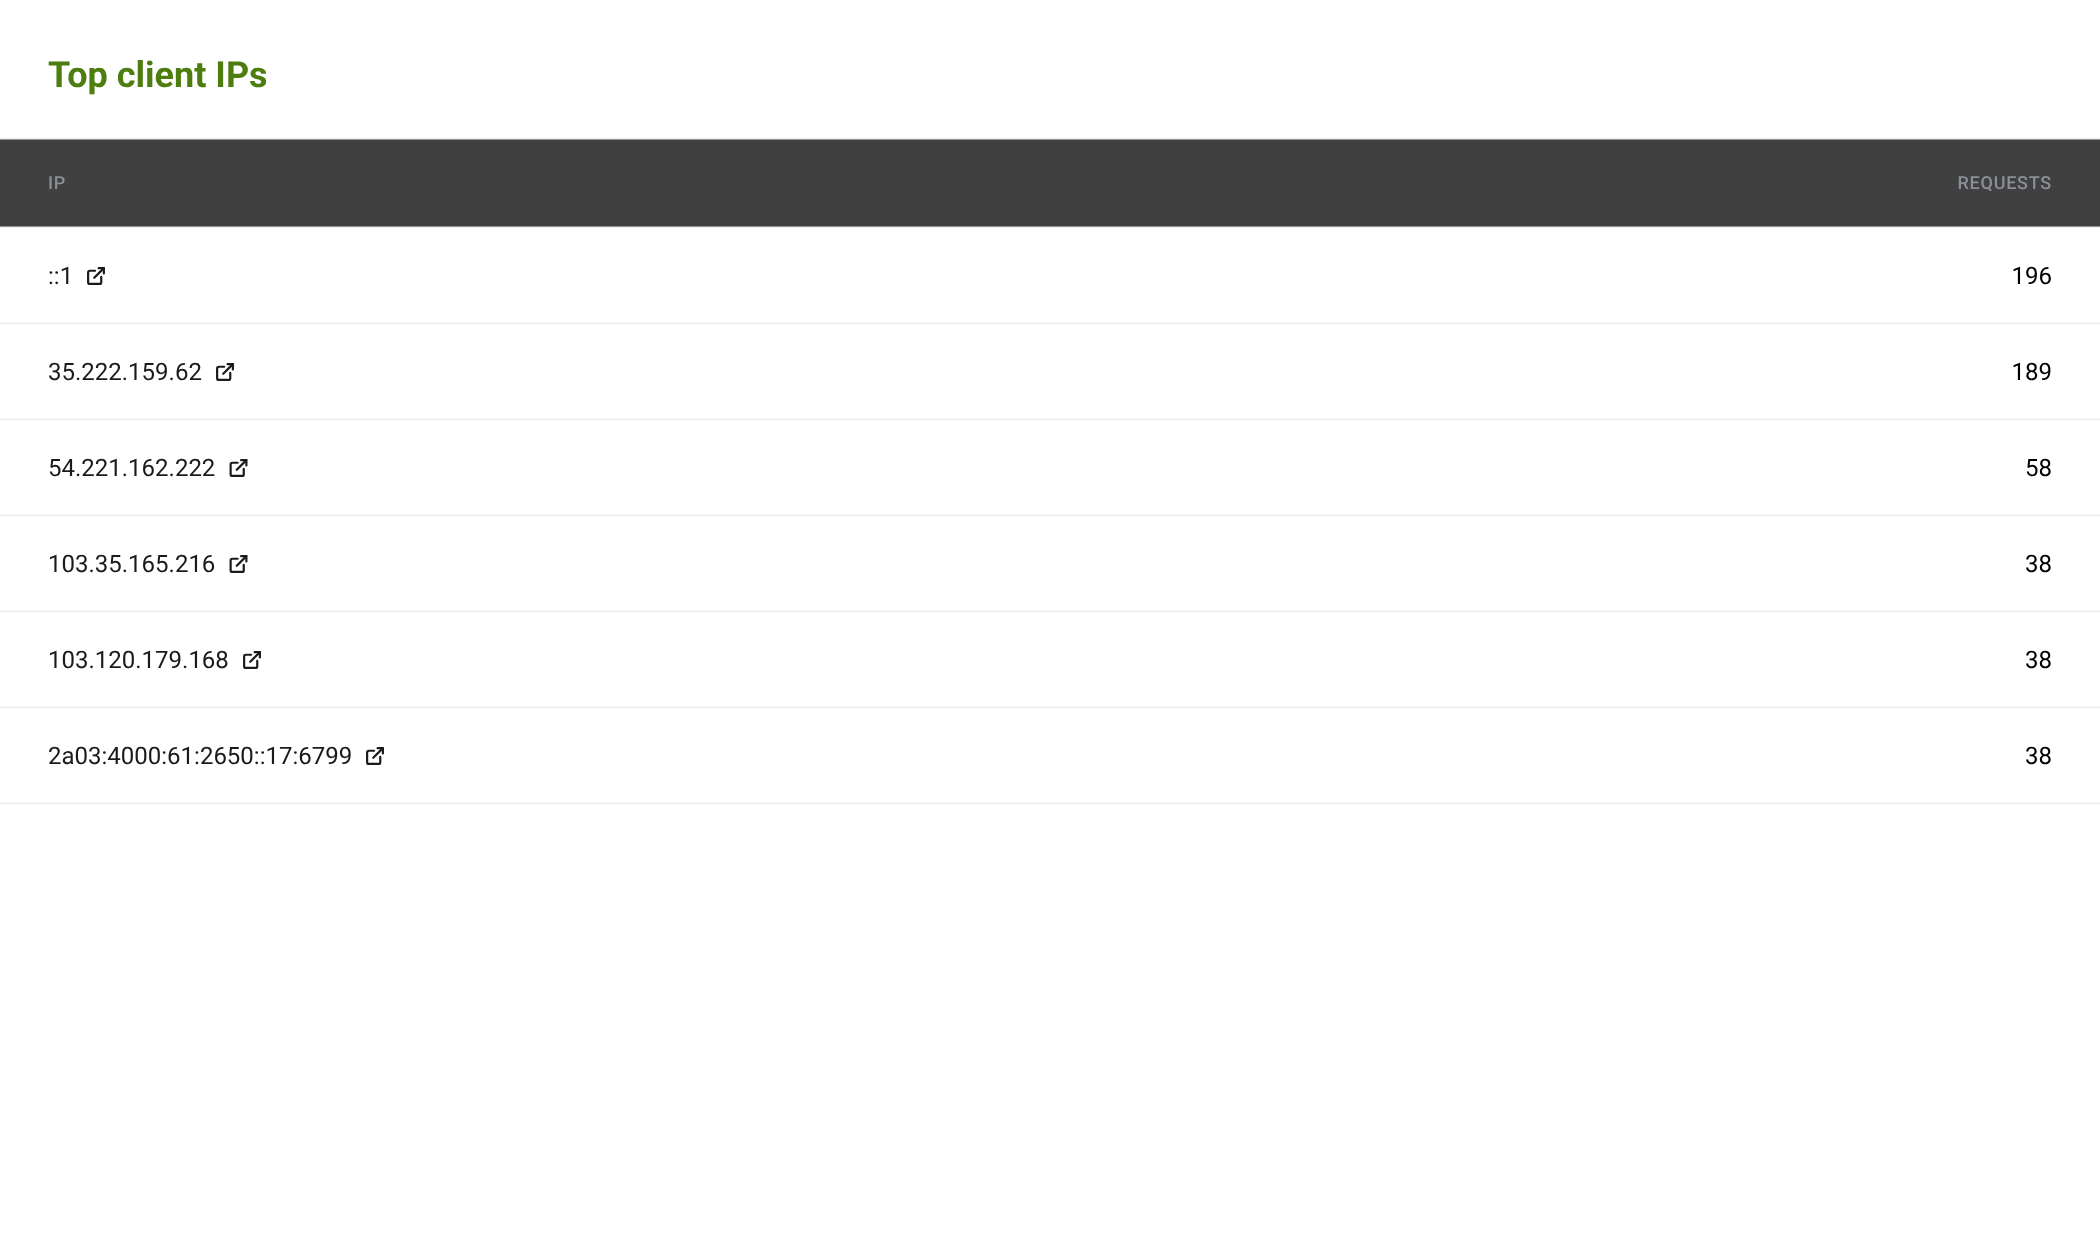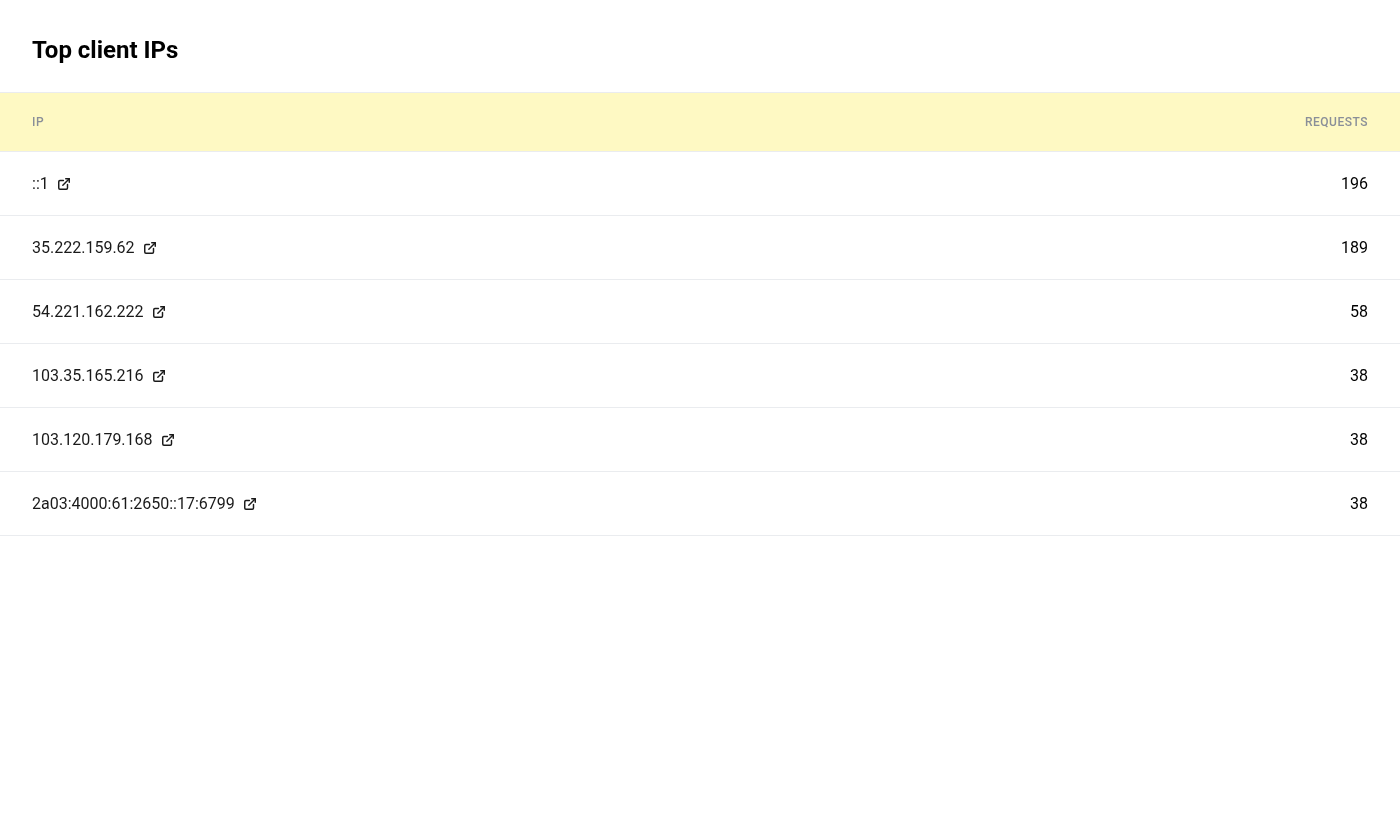--- a/index.html
+++ b/index.html
@@ -12,27 +12,27 @@
       background: #ffffff;
       color: #1a1a1a;
     }
     .container {
       width: 100%;
     }
     .page-title {
       font-size: 24px;
       font-weight: 700;
       padding: 36px 32px 28px 32px;
-      color: #000000;
+      color: #4d7c0f;
     }
     .table-header {
       display: flex;
       justify-content: space-between;
       align-items: center;
-      background: #fef9c3;
+      background: #404040;
       padding: 22px 32px;
       border-top: 1px solid #eaecef;
       border-bottom: 1px solid #eaecef;
     }
     .table-header-cell {
       font-size: 12px;
       font-weight: 500;
       letter-spacing: 0.5px;
       color: #8a8f98;
       text-transform: uppercase;

